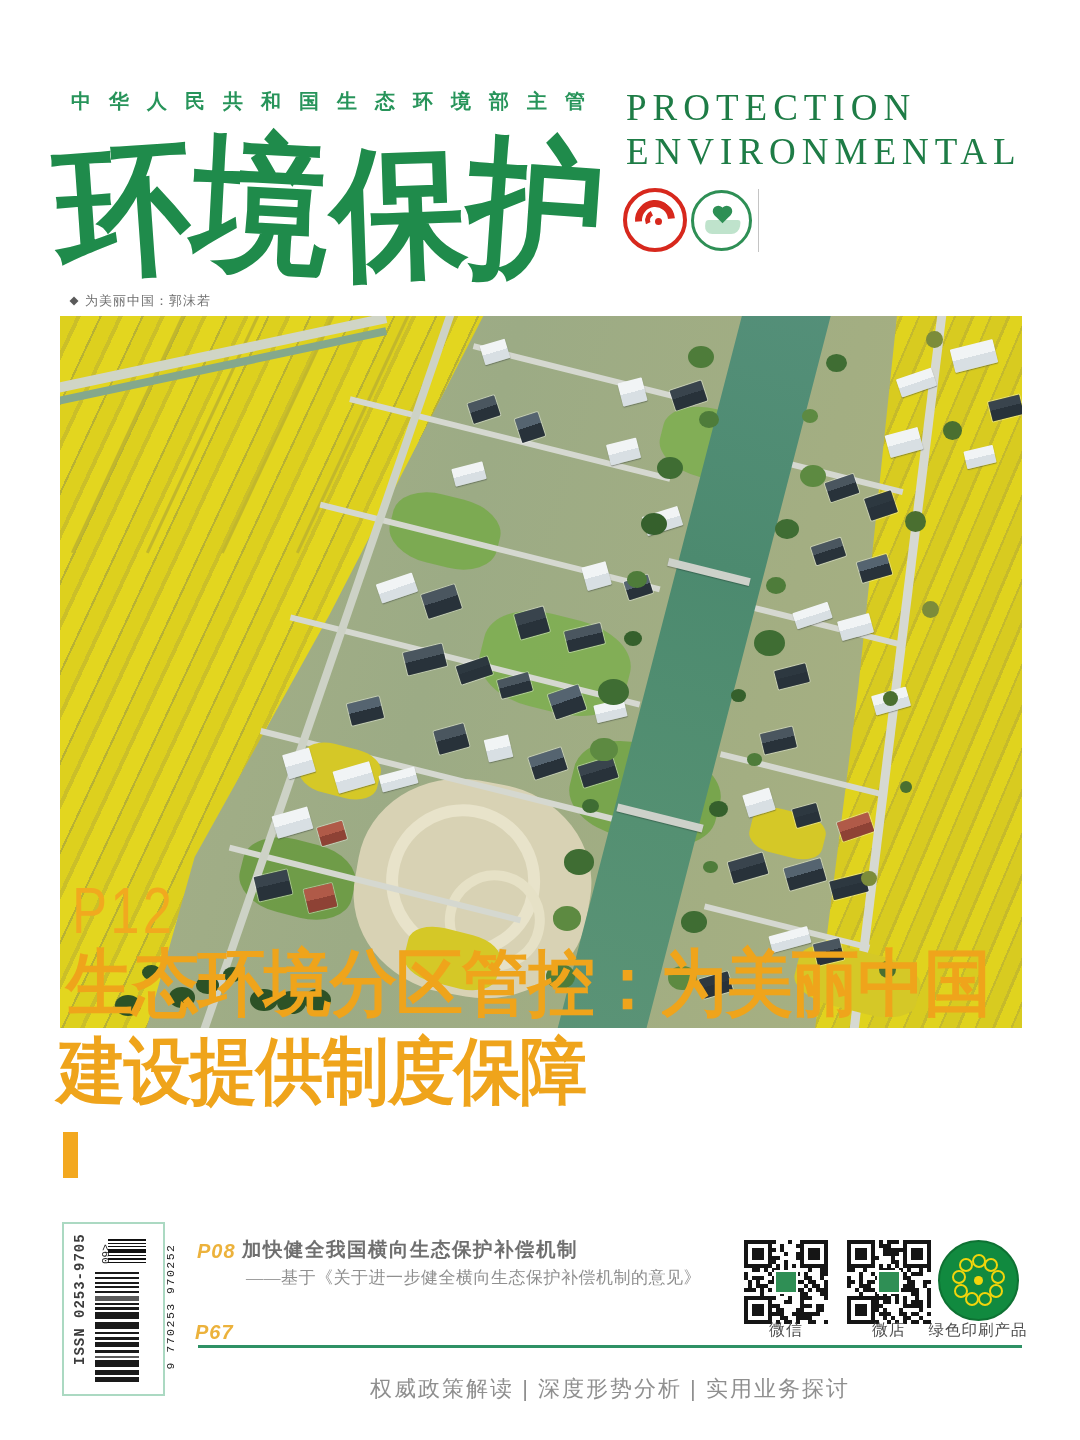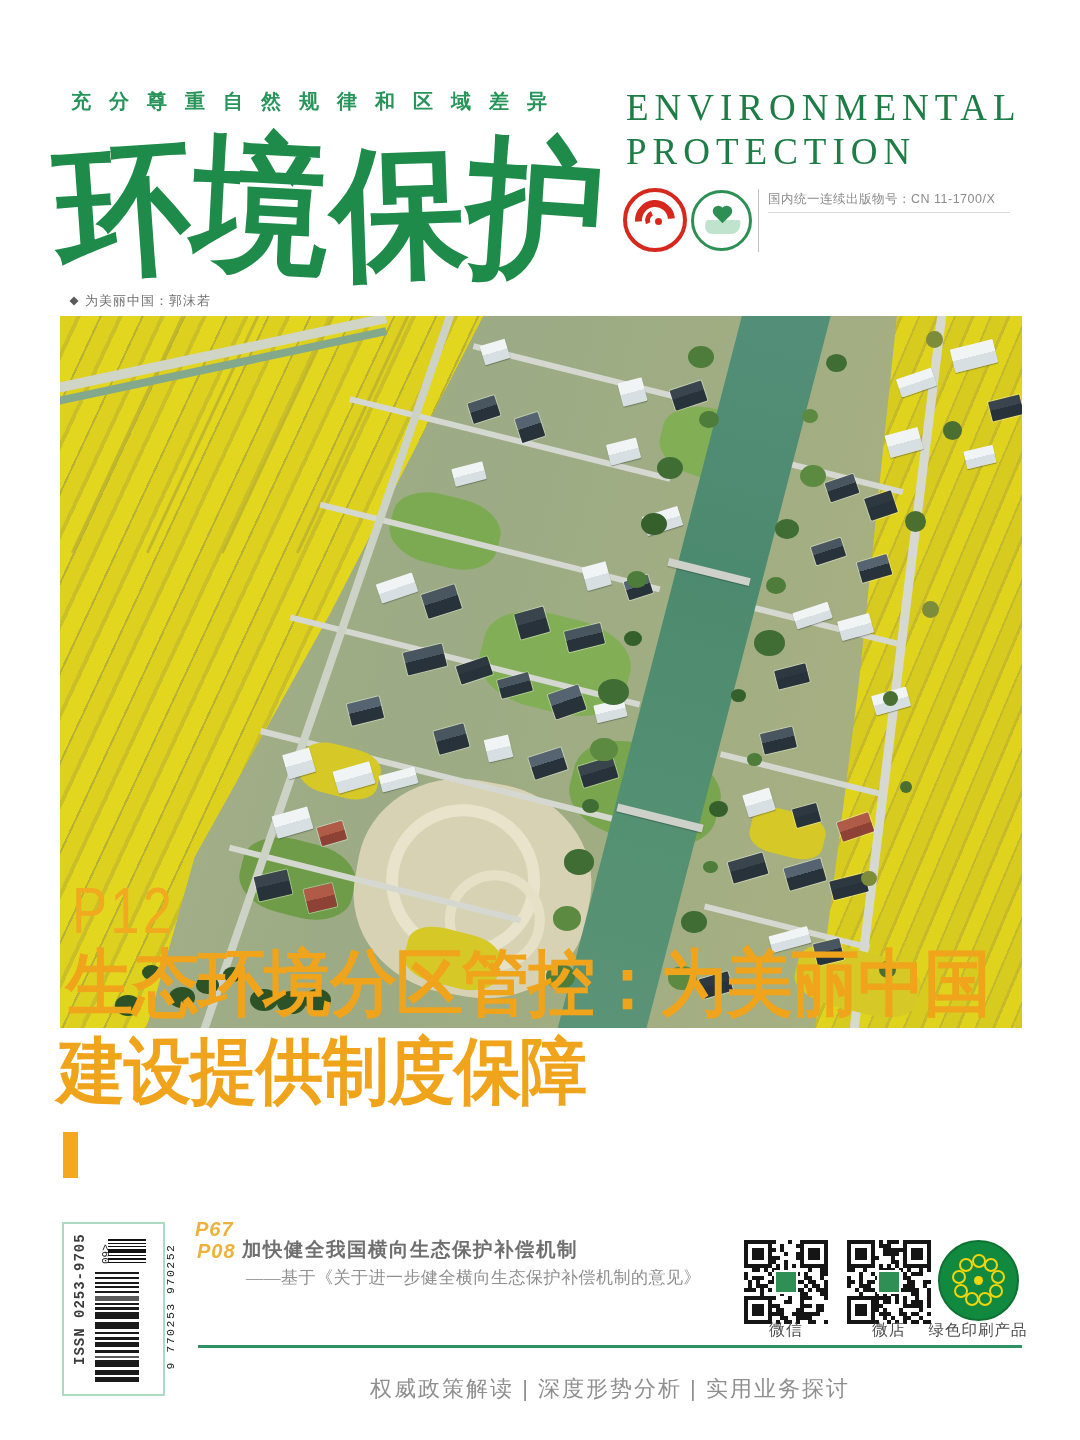--- a/index.html
+++ b/index.html
@@ -96,47 +96,46 @@
               border:2px solid #0E7233;box-sizing:border-box;}
   .green-label{left:913px;top:1320px;width:130px;font-size:15.5px;color:#4B4B4B;text-align:center;letter-spacing:1px;}
   .green-rule{left:198px;top:1345px;width:824px;height:3px;background:#2E9165;}
   .tagline{left:198px;top:1374px;width:824px;text-align:center;font-size:22px;color:#8F8F8F;letter-spacing:2px;}
 </style>
 </head>
 <body>
 
 <div class="page">
 
-  <div class="abs supervisor">充分尊重自然规律和区域差异</div>
+  <div class="abs supervisor">中华人民共和国生态环境部主管</div>
 
   <div class="abs calligraphy">
     <span class="cal-char">环</span>
     <span class="cal-char">境</span>
     <span class="cal-char">保</span>
     <span class="cal-char">护</span>
   </div>
 
   <div class="abs en-title">
+    <div>PROTECTION</div>
     <div>ENVIRONMENTAL</div>
-    <div>PROTECTION</div>
   </div>
 
   <div class="abs badge badge-red" title="2017·中国百强报刊">
     <div class="br-arc1"></div>
     <div class="br-arc2"></div>
     <div class="br-dot"></div>
   </div>
   <div class="abs badge badge-green" title="2018 中国最美期刊">
     <div class="bg-book"></div>
     <div class="bg-heart"></div>
   </div>
   <div class="abs vdivider"></div>
 
   <div class="abs pubinfo">
-    <div class="pub-row bordered">国内统一连续出版物号：CN 11-1700/X</div>
   </div>
 
   <div class="abs note">
     <span class="note-diamond"></span>
     <span>为美丽中国：郭沫若</span>
   </div>
 
   <div class="abs photo" aria-label="乡村航拍：油菜花田环绕的村庄、民居与河道">
       <div style="position: absolute; left: 0px; top: 0px; width: 962px; height: 712px; background: linear-gradient(105deg, rgb(168, 177, 136) 0%, rgb(156, 171, 133) 40%, rgb(163, 174, 130) 70%, rgb(170, 178, 130) 100%);"></div>
       <div style="position: absolute; left: 0px; top: 0px; width: 962px; height: 712px; background: repeating-linear-gradient(115deg, rgb(221, 208, 30) 0px, rgb(221, 208, 30) 15px, rgb(203, 191, 41) 15px, rgb(203, 191, 41) 19px, rgb(227, 214, 31) 19px, rgb(227, 214, 31) 36px, rgb(184, 177, 52) 36px, rgb(184, 177, 52) 38px); clip-path: polygon(0% 0%, 44% 0%, 28% 42%, 14% 76%, 9% 100%, 0% 100%);"></div>
@@ -309,21 +308,21 @@
         <div style="position: relative; width: 100%; height: 7px; background: rgb(26, 26, 26); margin-bottom: 3px;"></div>
         <div style="position: relative; width: 100%; height: 5px; background: rgb(26, 26, 26); margin-bottom: 2px;"></div>
         <div style="position: relative; width: 100%; height: 5px; background: rgb(26, 26, 26); margin-bottom: 3px;"></div>
       </div>
     <div class="bc-num">9 770253 970252</div>
   </div>
 
   <div class="abs art-page" style="left:197px;top:1240px;">P08</div>
   <div class="abs art-title" style="left:242px;top:1236px;">加快健全我国横向生态保护补偿机制</div>
   <div class="abs art-sub" style="left:246px;top:1266px;">——基于《关于进一步健全横向生态保护补偿机制的意见》</div>
-  <div class="abs art-page" style="left:195px;top:1218px;">P67</div>
+  <div class="abs art-page" style="left:195px;top:1321px;">P67</div>
 
   <div class="abs qr" style="left:741px;top:1237px;">
       <div style="position: absolute; left: 3px; top: 3px; width: 4px; height: 4px; background: rgb(21, 21, 21);"></div>
       <div style="position: absolute; left: 7px; top: 3px; width: 4px; height: 4px; background: rgb(21, 21, 21);"></div>
       <div style="position: absolute; left: 11px; top: 3px; width: 4px; height: 4px; background: rgb(21, 21, 21);"></div>
       <div style="position: absolute; left: 15px; top: 3px; width: 4px; height: 4px; background: rgb(21, 21, 21);"></div>
       <div style="position: absolute; left: 19px; top: 3px; width: 4px; height: 4px; background: rgb(21, 21, 21);"></div>
       <div style="position: absolute; left: 23px; top: 3px; width: 4px; height: 4px; background: rgb(21, 21, 21);"></div>
       <div style="position: absolute; left: 27px; top: 3px; width: 4px; height: 4px; background: rgb(21, 21, 21);"></div>
       <div style="position: absolute; left: 31px; top: 3px; width: 4px; height: 4px; background: rgb(21, 21, 21);"></div>

